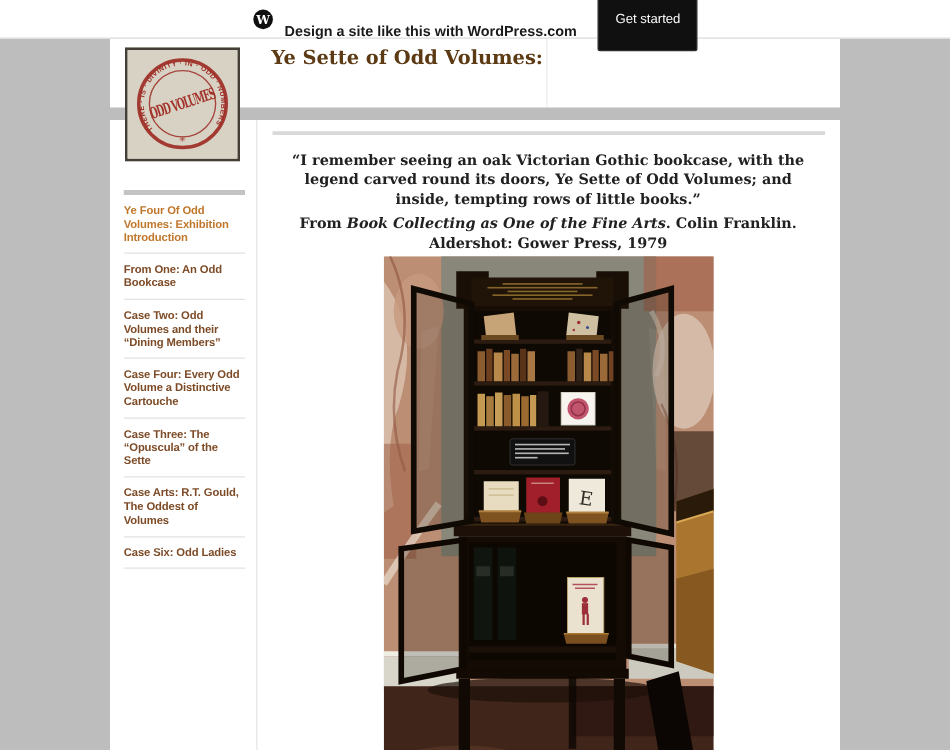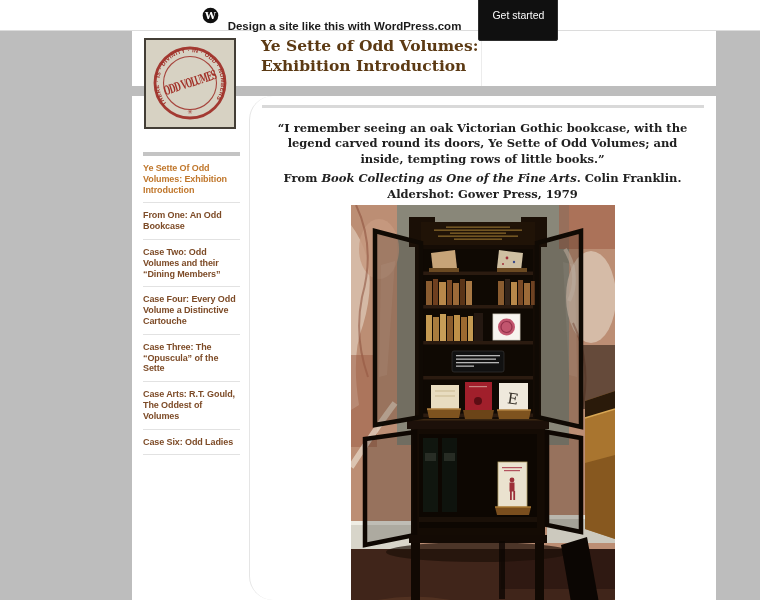--- a/index.html
+++ b/index.html
@@ -15,21 +15,21 @@
   }
   .wp-logo{width:17px;height:17px;flex:0 0 auto;}
   .banner-msg{font-size:11.5px;font-weight:bold;color:#1a1a1a;margin-top:21px;}
   .cta-btn{
     margin-left:8px;background:#101010;color:#fbfbfb;border:1px solid #2d2d2d;
     font-family:"Liberation Sans",sans-serif;font-size:10.5px;padding:20px 13px;
     border-radius:2px;cursor:pointer;line-height:1;text-align:right;
   }
   
   .container{
-    position:absolute;left:88px;top:30px;width:584px;height:570px;background:#ffffff;margin-left:44px;
+    position:absolute;left:88px;top:30px;width:584px;height:570px;background:#ffffff;
   }
   
   .gray-band{
     position:absolute;left:0;top:86px;width:760px;height:10px;background:#bdbdbd;z-index:3;
   }
   
   .header{position:absolute;left:0;top:0;width:584px;height:56px;}
   .header .vdiv{position:absolute;left:349px;top:0;width:1px;height:56px;background:#ececec;}
   .site-title{
     position:absolute;left:129px;top:6px;margin:0;
@@ -49,21 +49,21 @@
   }
   .sidebar-nav a{
     display:block;text-decoration:none;
     font-size:9px;line-height:1.2;font-weight:bold;letter-spacing:-0.1px;
     color:#7d4b27;padding:7px 2px 7px 0;border-bottom:1px solid #e2e2e2;
   }
   .sidebar-nav a.active{color:#c0772c;}
   
   .main{
     position:absolute;left:117px;top:66px;width:466px;height:504px;
-    border-left:1px solid #e5e5e5;overflow:hidden;box-sizing:border-box;border-radius:24px;
+    border-left:1px solid #e5e5e5;overflow:hidden;box-sizing:border-box;
   }
   .post-sep{margin:9px 0 0 12px;width:442px;height:3px;background:#d9d9d9;}
   .quote,.attribution{
     text-align:center;font-family:"DejaVu Serif",serif;font-weight:bold;
     font-size:11.5px;line-height:1.34;color:#212121;
   }
   .quote{margin:13px 16px 0 16px;}
   .attribution{margin:4px 10px 0 10px;}
   .attribution .ital{font-style:italic;}
   .photo{display:block;margin:3px auto 0 auto;width:264px;height:420px;}
@@ -79,21 +79,20 @@
   </svg>
   <span class="banner-msg">Design a site like this with WordPress.com</span>
   <button class="cta-btn">Get started</button>
 </div>
 
 <div class="container">
 
   <div class="header">
     <a class="site-title" href="#">
       <span>Ye Sette of Odd Volumes:</span><br>
-      <span>Exhibition Introduction</span>
     </a>
     <div class="vdiv"></div>
   </div>
 
   <div class="seal">
     <svg viewBox="0 0 88 87">
       <rect x="0" y="0" width="88" height="87" fill="#d7d2c3"></rect>
       <circle cx="44" cy="43" r="35" fill="none" stroke="#9e2d26" stroke-width="2.8" opacity="0.92"></circle>
       <circle cx="44" cy="43" r="26.5" fill="none" stroke="#9e2d26" stroke-width="1.1" opacity="0.85"></circle>
       <defs>
@@ -101,21 +100,21 @@
       </defs>
       <text font-family="Liberation Sans, sans-serif" font-size="5.6" font-weight="bold" fill="#9e2d26" letter-spacing="0.4">
         <textPath href="#mottoPath" startOffset="2">THERE · IS · DIVINITY · IN · ODD · NUMBERS</textPath>
       </text>
       <text x="44" y="47" text-anchor="middle" transform="rotate(-18 44 43)" font-family="DejaVu Serif, serif" font-size="12.5" font-weight="bold" fill="#a23229" letter-spacing="-1.2" textLength="54" lengthAdjust="spacingAndGlyphs">ODD VOLUMES</text>
       <text x="44" y="73.5" text-anchor="middle" font-size="6.5" fill="#9e2d26">✳</text>
     </svg>
   </div>
 
   <nav class="sidebar-nav">
-    <a href="#" class="active">Ye Sette Of Odd Volumes: Exhibition Introduction</a>
+    <a href="#" class="active">Ye Four Of Odd Volumes: Exhibition Introduction</a>
     <a href="#">From One: An Odd Bookcase</a>
     <a href="#">Case Two: Odd Volumes and their “Dining Members”</a>
     <a href="#">Case Four: Every Odd Volume a Distinctive Cartouche</a>
     <a href="#">Case Three: The “Opuscula” of the Sette</a>
     <a href="#">Case Arts: R.T. Gould, The Oddest of Volumes</a>
     <a href="#">Case Six: Odd Ladies</a>
   </nav>
 
   <div class="main">
     <div class="post-sep"></div>

